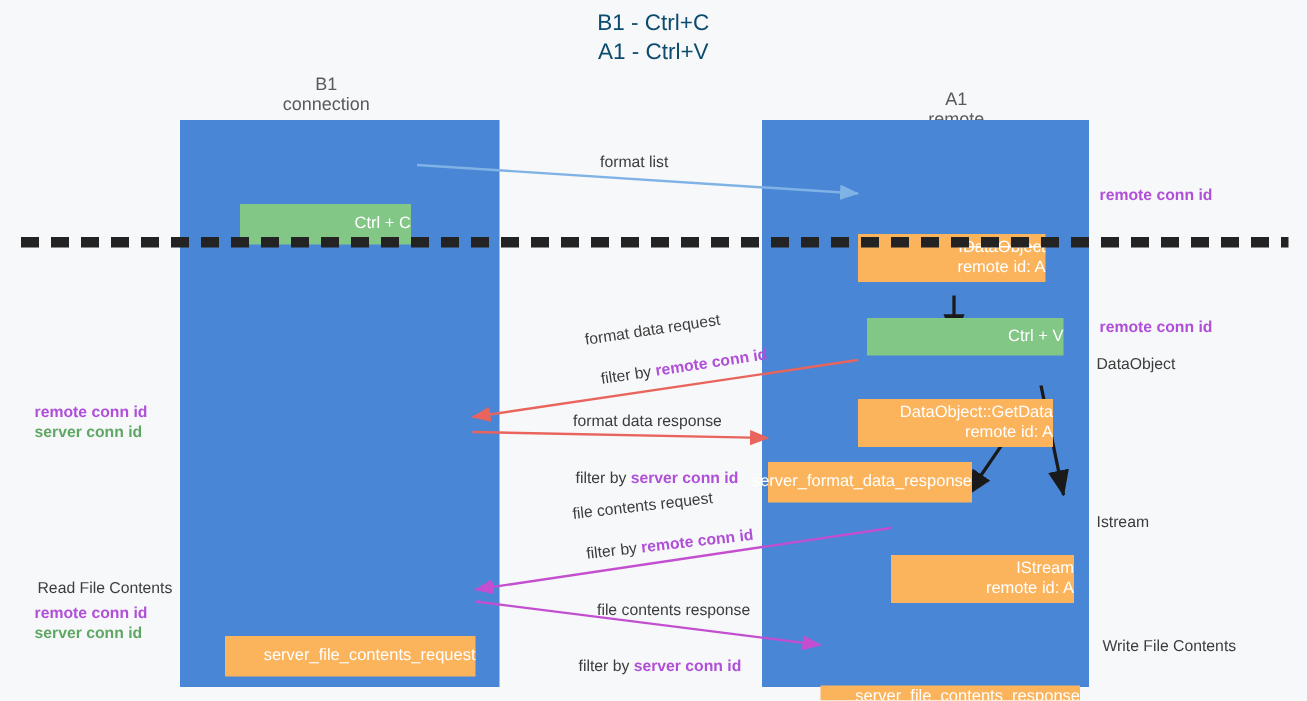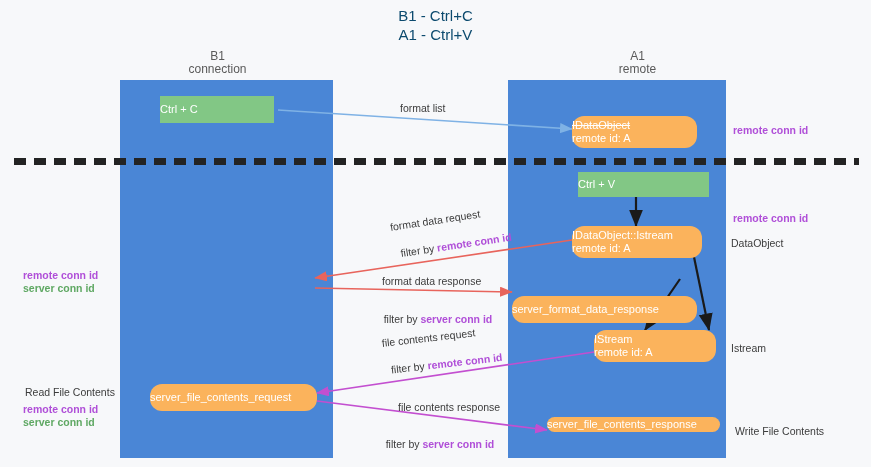--- a/index.html
+++ b/index.html
@@ -48,31 +48,32 @@
     position: absolute;
     background: #4a86d6;
   }
 
   
   .node {
     position: absolute;
     box-sizing: border-box;
     display: flex;
     flex-direction: column;
-    align-items: flex-start;
+    align-items: flex-end;
     justify-content: center;
     text-align: center;
     color: #ffffff;
     font-size: 11px;
     line-height: 13px;
     white-space: pre;
     z-index: 6;
+    margin-top: 40px;
   }
   .node.green  { background: #82c785; }
-  .node.orange { background: #fbb35c; border-radius: 12px; }
+  .node.orange { background: #fbb35c; }
   .node .l2 { font-size: 11px; }
   .node .strike { text-decoration: line-through; }
 
   
   svg.edges {
     position: absolute;
     left: 0;
     top: 0;
     width: 871px;
     height: 467px;
@@ -111,21 +112,21 @@
 </head>
 <body>
 
 <div id="canvas">
 
   <div class="title">B1 - Ctrl+C
 A1 - Ctrl+V</div>
 
   <div class="col-header" style="left:135px; top:50px; width:165px;">B1
 connection</div>
-  <div class="col-header" style="left:555px; top:50px; width:165px;">A1
+  <div class="col-header" style="left:555px; top:60px; width:165px;">A1
 remote</div>
 
   <div class="lane" style="left:120px; top:80px; width:213px; height:378px;"></div>
   <div class="lane" style="left:508px; top:80px; width:218px; height:378px;"></div>
 
   <svg class="edges" viewBox="0 0 871 467" xmlns="http://www.w3.org/2000/svg">
     <defs>
       <marker id="ah-blue" markerWidth="9" markerHeight="9" refX="7.5" refY="3.2" orient="auto">
         <path d="M0,0 L8,3.2 L0,6.4 z" fill="#7fb2e5"></path>
       </marker>
@@ -166,26 +167,26 @@
   <div class="node orange" style="left:572px; top:116px; width:125px; height:32px;">
     <span class="strike">IDataObject</span>
     <span class="l2">remote id: A</span>
   </div>
 
   <div class="node green" style="left:578px; top:172px; width:131px; height:25px;">
     <span>Ctrl + V</span>
   </div>
 
   <div class="node orange" style="left:572px; top:226px; width:130px; height:32px;">
-    <span>IDataObject::Istream</span>
+    <span>DataObject::GetData</span>
     <span class="l2">remote id: A</span>
   </div>
 
 
-  <div class="node orange" style="left:512px; top:296px; width:185px; height:27px;">
+  <div class="node orange" style="left:512px; top:268px; width:136px; height:27px;">
     <span>server_format_data_response</span>
   </div>
 
   <div class="node orange" style="left:594px; top:330px; width:122px; height:32px;">
     <span>IStream</span>
     <span class="l2">remote id: A</span>
   </div>
 
   <div class="node orange" style="left:150px; top:384px; width:167px; height:27px;">
     <span>server_file_contents_request</span>

